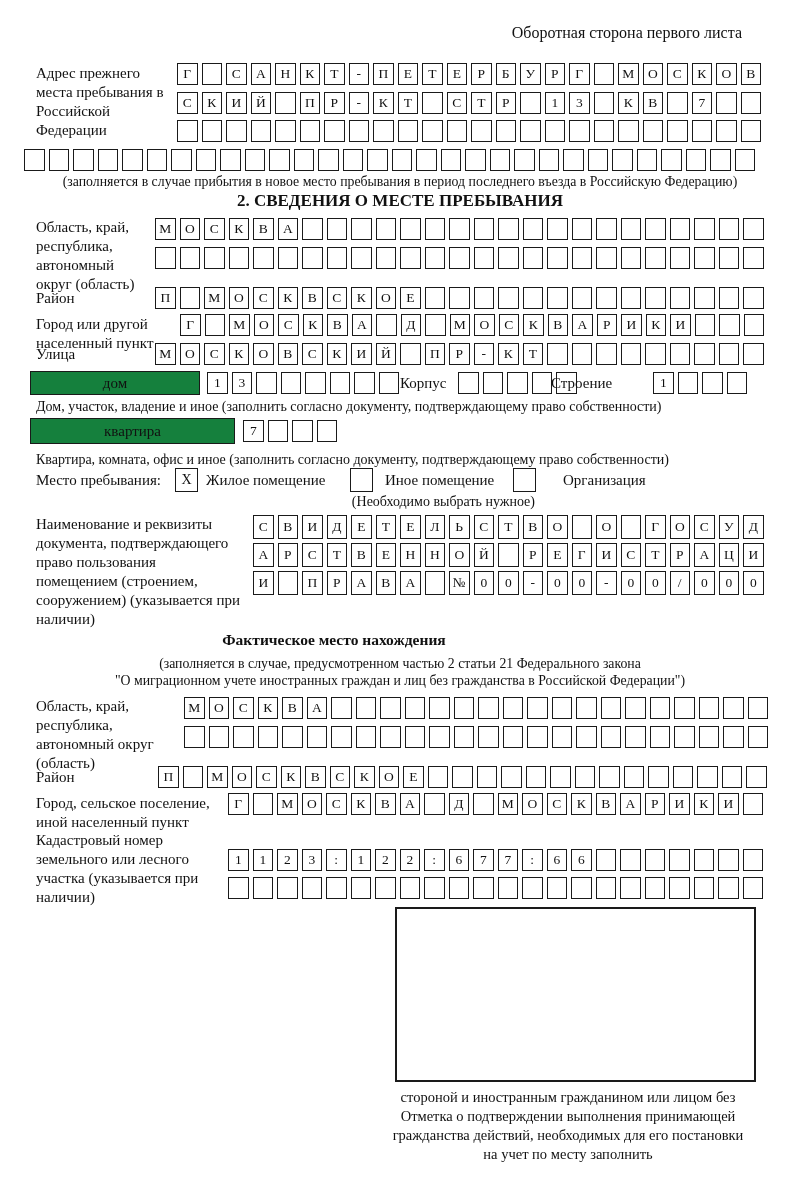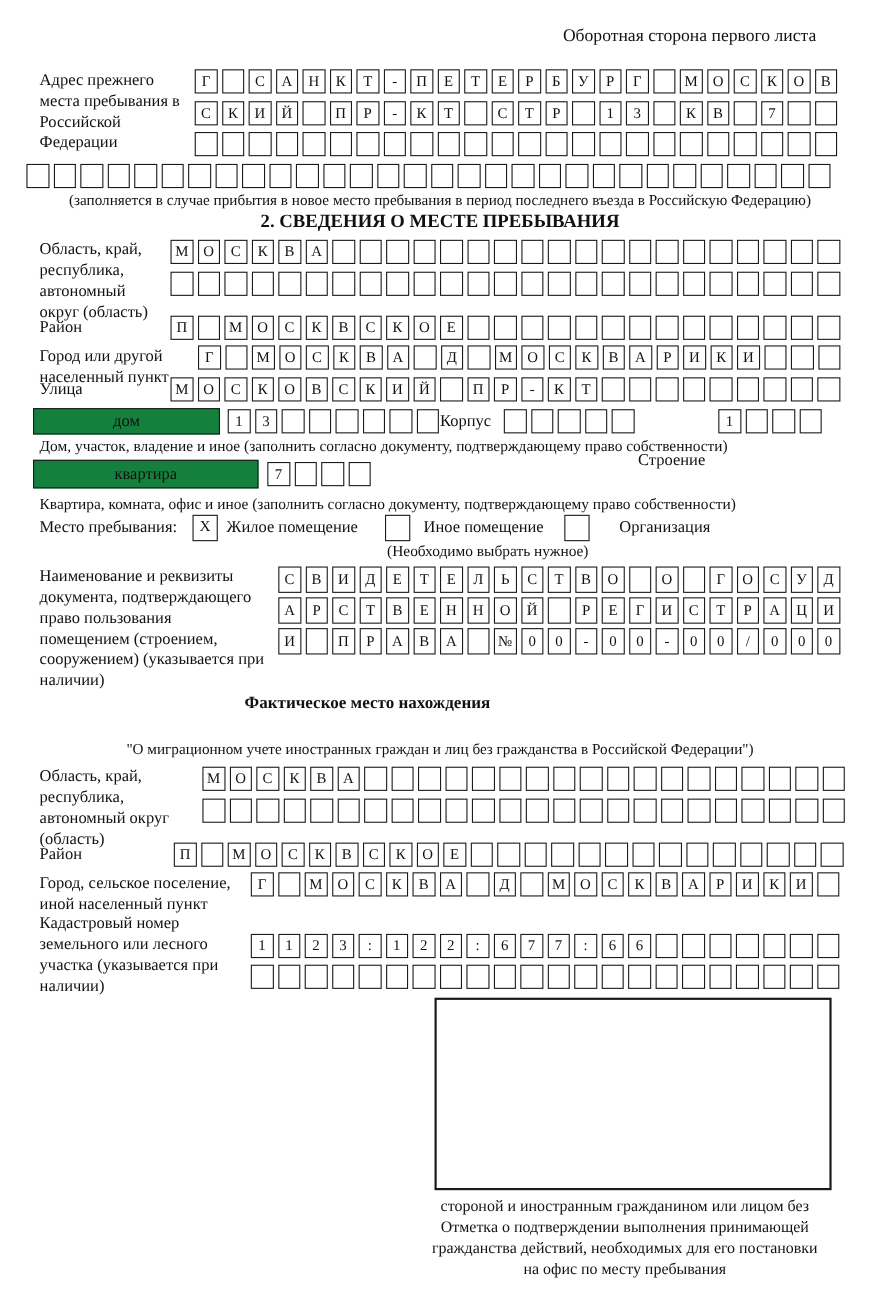--- a/index.html
+++ b/index.html
@@ -299,21 +299,21 @@
       <div class="cell"></div>
     </div>
   <div class="abs lbl" style="left:400px;top:374px;">Корпус</div>
   <div class="abs boxrow" style="left:458px;top:372px;">
       <div class="cell"></div>
       <div class="cell"></div>
       <div class="cell"></div>
       <div class="cell"></div>
       <div class="cell"></div>
     </div>
-  <div class="abs lbl" style="left:580px;top:374px;margin-top:36px;">Строение</div>
+  <div class="abs lbl" style="left:551px;top:374px;">Строение</div>
   <div class="abs boxrow" style="left:653px;top:372px;">
       <div class="cell">1</div>
       <div class="cell"></div>
       <div class="cell"></div>
       <div class="cell"></div>
     </div>
   <div class="abs caption" style="left:36px;top:399px;">Дом, участок, владение и иное (заполнить согласно документу, подтверждающему право собственности)</div>
 
   <div class="abs typebox" style="left:30px;top:418px;width:205px;height:26px;">квартира</div>
   <div class="abs boxrow" style="left:243px;top:420px;">
@@ -398,20 +398,21 @@
       <div class="cell tall">-</div>
       <div class="cell tall">0</div>
       <div class="cell tall">0</div>
       <div class="cell tall">/</div>
       <div class="cell tall">0</div>
       <div class="cell tall">0</div>
       <div class="cell tall">0</div>
     </div>
 
   <div class="abs subtitle" style="top:631px;">Фактическое место нахождения</div>
+  <div class="abs note" style="top:656px;">(заполняется в случае, предусмотренном частью 2 статьи 21 Федерального закона</div>
   <div class="abs note" style="top:673px;">"О миграционном учете иностранных граждан и лиц без гражданства в Российской Федерации")</div>
 
   <div class="abs lbl" style="left:36px;top:697px;width:140px;">Область, край, республика, автономный округ (область)</div>
   <div class="abs boxrow" style="left:184px;top:697px;">
       <div class="cell">М</div>
       <div class="cell">О</div>
       <div class="cell">С</div>
       <div class="cell">К</div>
       <div class="cell">В</div>
       <div class="cell">А</div>
@@ -564,16 +565,16 @@
       <div class="cell"></div>
       <div class="cell"></div>
       <div class="cell"></div>
     </div>
 
   <div class="abs stampbox" style="left:395px;top:907px;width:361px;height:175px;"></div>
   <div class="abs stampcap" style="left:368px;top:1088px;width:400px;">
     <div>стороной и иностранным гражданином или лицом без</div>
     <div>Отметка о подтверждении выполнения принимающей</div>
     <div>гражданства действий, необходимых для его постановки</div>
-    <div>на офис по месту пребывания</div>
+    <div>на учет по месту заполнить</div>
   </div>
 
 </div>
 
 </body></html>

